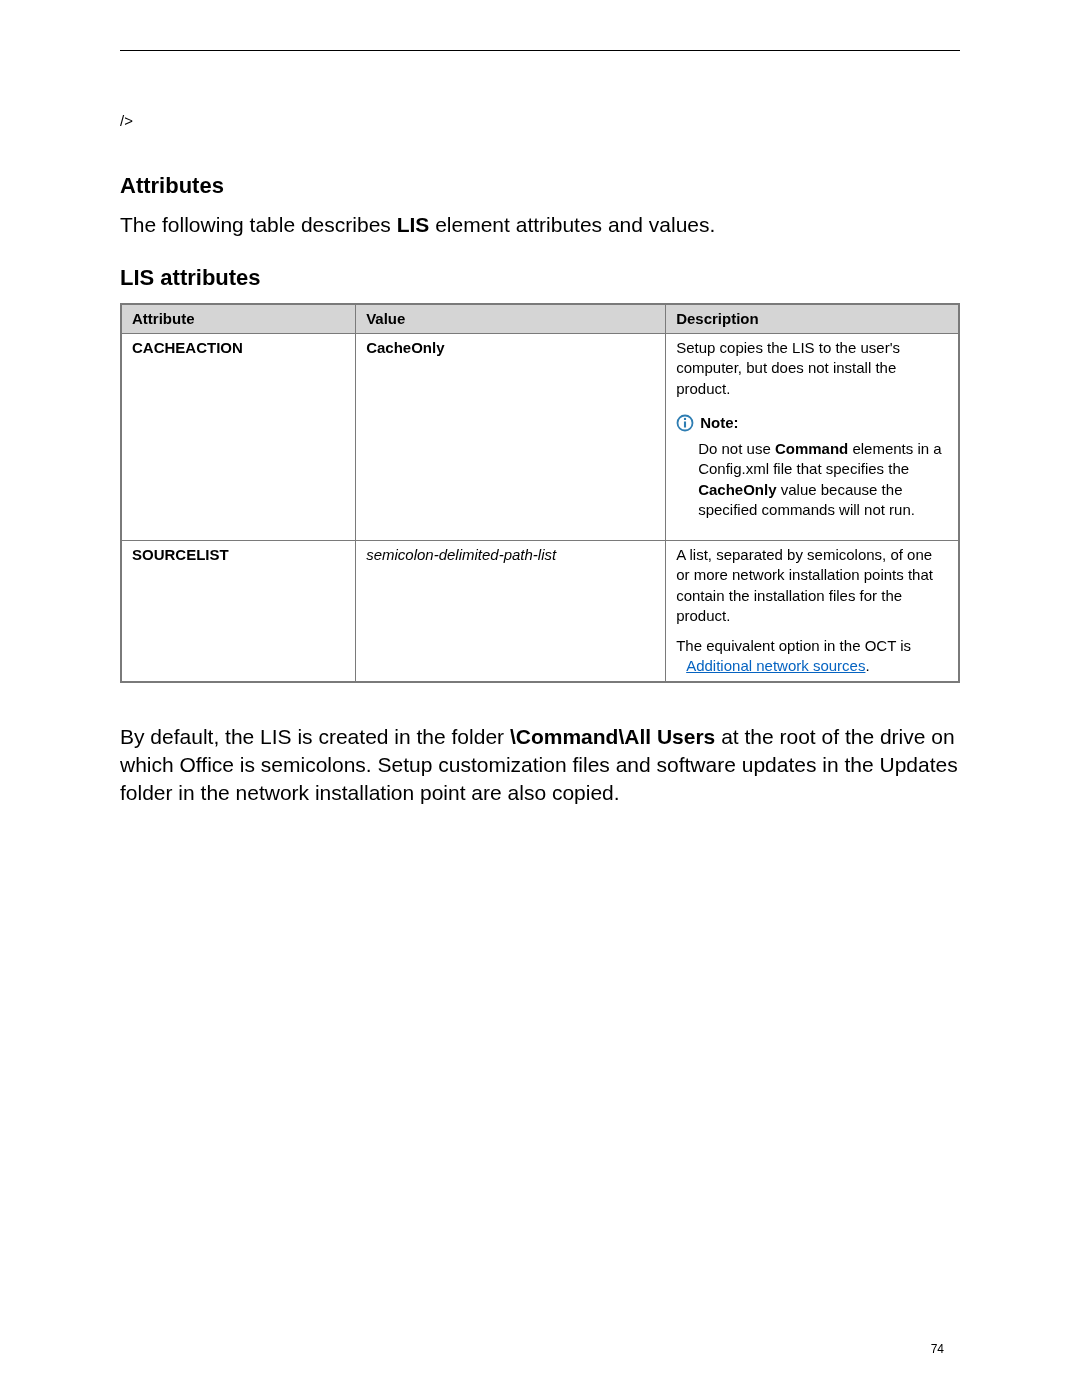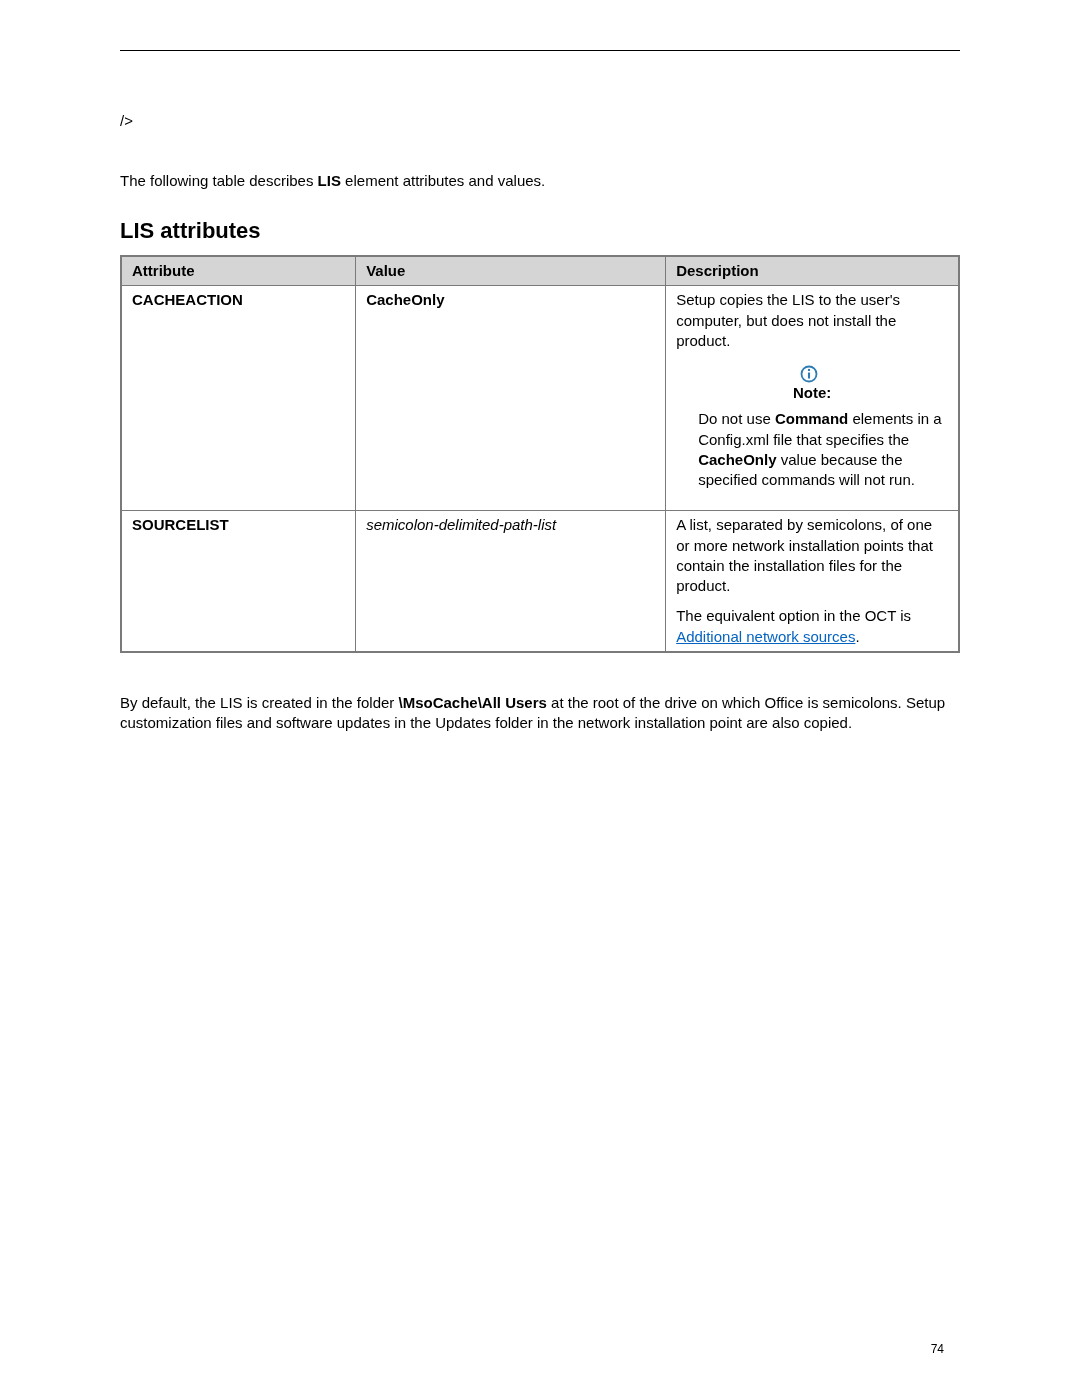--- a/index.html
+++ b/index.html
@@ -27,21 +27,21 @@
     font-size: 15px;
     margin-bottom: 40px;
   }
   h2 {
     font-size: 22px;
     font-weight: bold;
     margin: 0 0 10px 0;
   }
   p {
     margin: 0 0 24px 0;
-    font-size: 15px;
+    font-size: 21px;
   }
   .lis-table {
     border-collapse: collapse;
     width: 100%;
     border: 2.5px solid #7a7a7a;
     margin-bottom: 40px;
     table-layout: fixed;
   }
   .lis-table th, .lis-table td {
     border: 1px solid #7a7a7a;
@@ -57,52 +57,53 @@
   .col-attr { width: 28%; }
   .col-val  { width: 37%; }
   .col-desc { width: 35%; }
   .bold { font-weight: bold; }
   .italic { font-style: italic; }
   .note-line {
     margin-top: 14px;
     margin-bottom: 6px;
     display: flex;
     align-items: center;
-    flex-direction: column;
   }
   .note-icon {
     width: 18px;
     height: 18px;
     flex-shrink: 0;
     margin-right: 6px;
   }
   .note-body {
     margin-left: 22px;
     margin-top: 4px;
     margin-bottom: 16px;
   }
   a.link {
     color: #0563c1;
     text-decoration: underline;
+    margin-left: 10px;
   }
   .page-num {
     position: absolute;
     bottom: 40px;
     right: 136px;
     font-size: 12px;
   }
 </style>
 </head>
 <body>
 
 <div class="page">
   <div class="top-rule"></div>
 
   <div class="code-frag">/&gt;</div>
 
+  <h2>Attributes</h2>
   <p>
     <span>The following table describes </span><span class="bold">LIS</span><span> element attributes and values.</span>
   </p>
 
   <h2>LIS attributes</h2>
 
   <table class="lis-table">
     <colgroup>
       <col class="col-attr">
         <col class="col-val">
@@ -141,17 +142,17 @@
           <div>A list, separated by semicolons, of one or more network installation points that contain the installation files for the product.</div>
           <div style="margin-top:10px;">
             <span>The equivalent option in the OCT is </span><a href="#" class="link">Additional network sources</a><span>.</span>
           </div>
         </td>
       </tr>
     </tbody>
   </table>
 
   <p>
-    <span>By default, the LIS is created in the folder </span><span class="bold">\MsoCache\All Users</span><span> at the root of the drive on which Office is semicolons. Setup customization files and software updates in the Updates folder in the network installation point are also copied.</span>
+    <span>By default, the LIS is created in the folder </span><span class="bold">\Command\All Users</span><span> at the root of the drive on which Office is semicolons. Setup customization files and software updates in the Updates folder in the network installation point are also copied.</span>
   </p>
 
   <div class="page-num">74</div>
 </div>
 
 </body></html>

